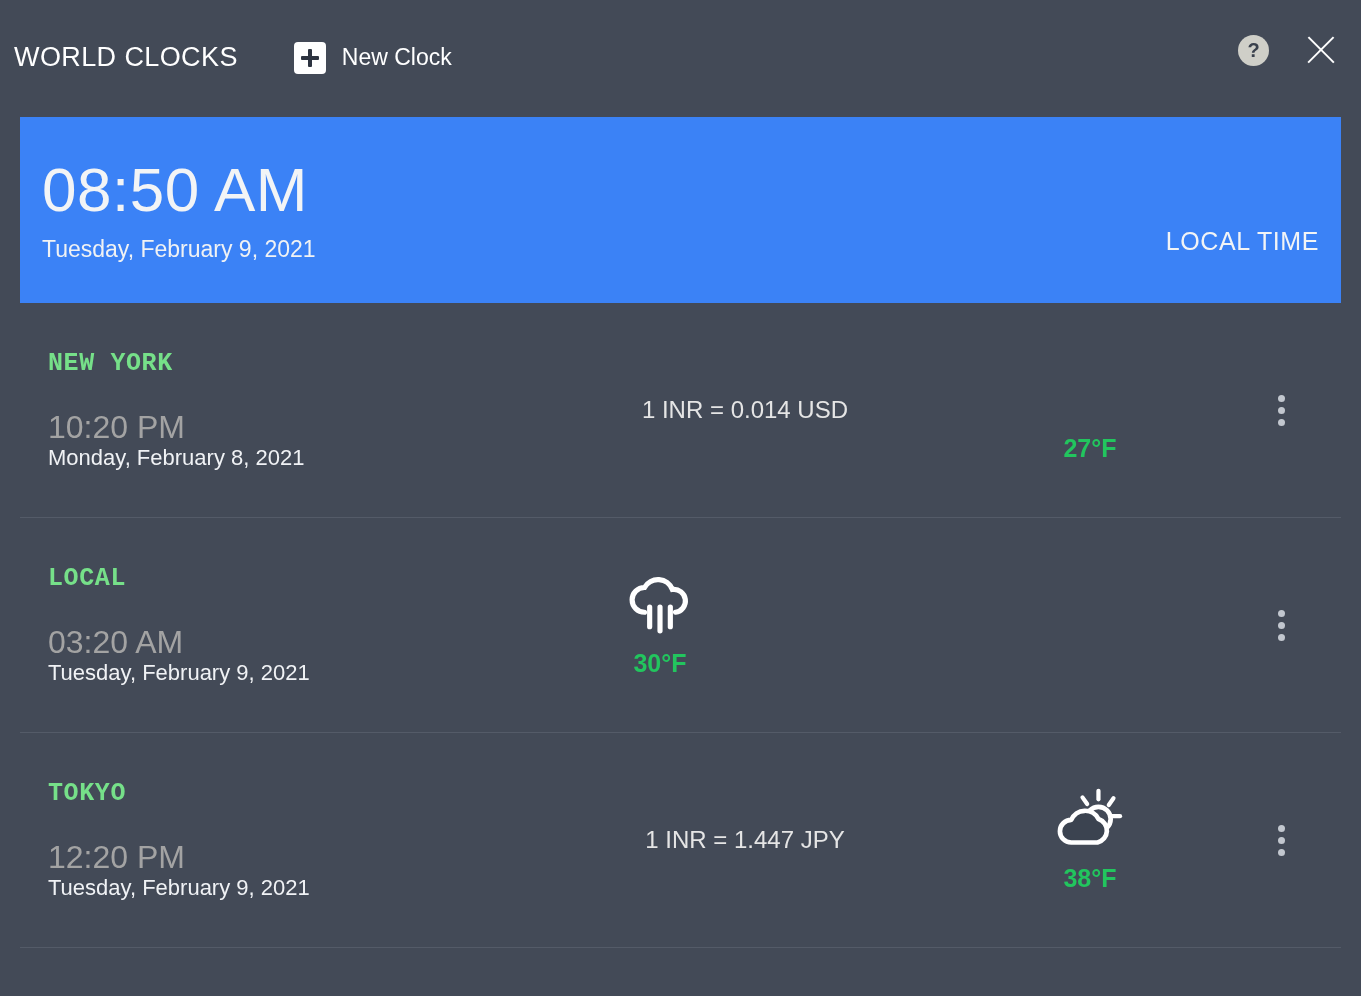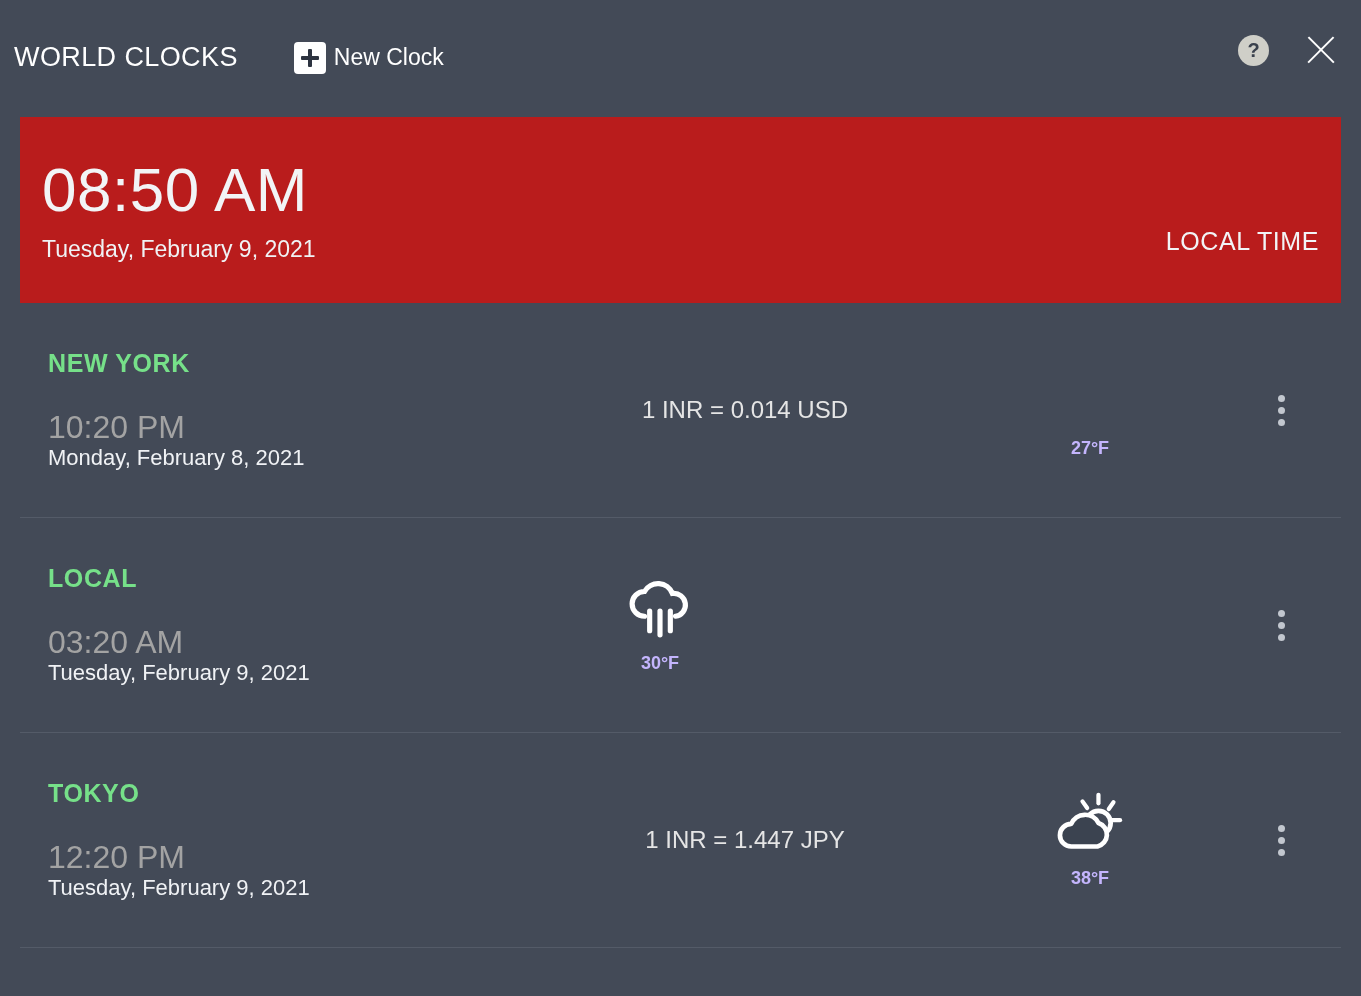--- a/index.html
+++ b/index.html
@@ -26,21 +26,21 @@
   .app-title {
     font-size: 27px;
     letter-spacing: 0.4px;
     color: #ffffff;
     font-weight: 400;
     white-space: nowrap;
   }
   .new-clock {
     display: flex;
     align-items: center;
-    gap: 8px;
+    gap: 16px;
     margin-left: 56px;
     cursor: pointer;
     background: none;
     border: none;
     padding: 0;
   }
   .plus-box {
     width: 32px;
     height: 32px;
     background: #ffffff;
@@ -104,21 +104,21 @@
     left: 50%; top: 50%;
     width: 36px; height: 2.4px;
     background: #ffffff;
   }
   .close-btn::before { transform: translate(-50%,-50%) rotate(45deg); }
   .close-btn::after  { transform: translate(-50%,-50%) rotate(-45deg); }
 
   
   .local-panel {
     margin: 17px 20px 0 20px;
-    background: #b91c1c;
+    background: #3b82f6;
     height: 186px;
     display: flex;
     align-items: center;
     padding: 0 22px 0 22px;
     position: relative;
   }
   .local-left { display: flex; flex-direction: column; }
   .local-time {
     font-size: 62px;
     font-weight: 300;
@@ -157,20 +157,21 @@
     display: flex;
     flex-direction: column;
     justify-content: center;
   }
   .city-name {
     color: #76e089;
     font-weight: bold;
     font-size: 25px;
     letter-spacing: 0.6px;
     margin-bottom: 32px;
+    font-family: Liberation Mono, monospace;
   }
   .city-time {
     font-size: 32px;
     font-weight: 300;
     color: #a3a3a3;
     line-height: 1.1;
   }
   .city-date {
     font-size: 22px;
     color: #f0f2f5;
@@ -183,23 +184,23 @@
   }
   .col-weather {
     width: 260px;
     display: flex;
     flex-direction: column;
     align-items: center;
     justify-content: center;
     gap: 14px;
   }
   .temp {
-    color: #c4b5fd;
+    color: #22c55e;
     font-weight: bold;
-    font-size: 18px;
+    font-size: 25px;
   }
   .col-menu {
     flex: 1;
     display: flex;
     justify-content: flex-end;
     padding-right: 48px;
   }
   .kebab {
     display: flex;
     flex-direction: column;

